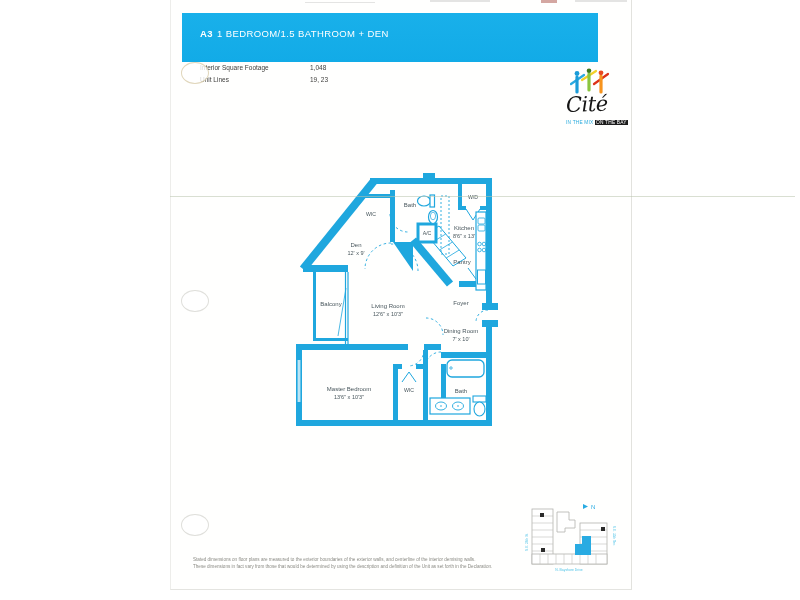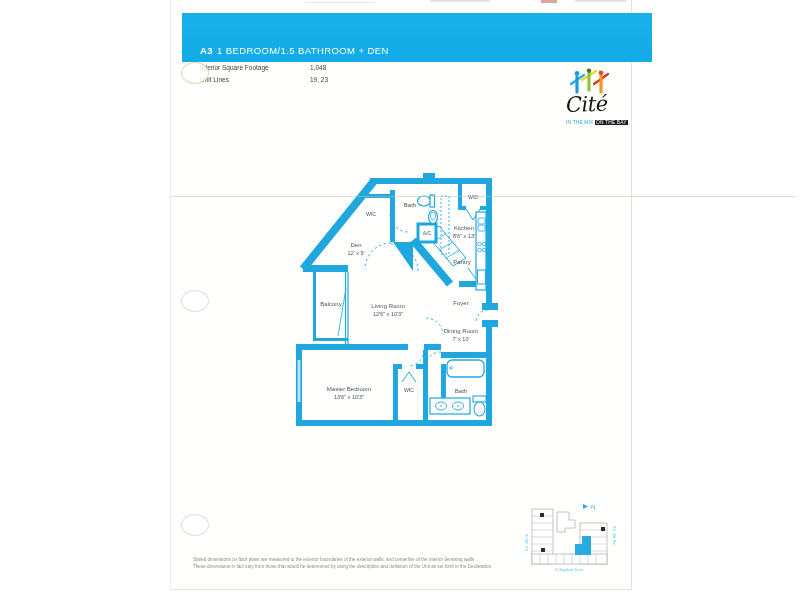--- a/index.html
+++ b/index.html
@@ -13,23 +13,23 @@
 
   
   .page-sheet{
     left:170px;top:0;width:460px;height:589px;
     border-left:1px solid #ededea;border-right:1px solid #e2e2de;border-bottom:1px solid #e4e4e0;
     background:#fffffe;
   }
 
   
   .header-bar{
-    left:182px;top:13px;width:470px;height:49px;
+    left:182px;top:13px;width:416px;height:49px;
     background:linear-gradient(180deg,#19b0ea 0%,#12abe7 100%);
-    display:flex;align-items:flex-end;
+    display:flex;align-items:center;
     padding:0 0 7px 18px;box-sizing:border-box;
   }
   .header-bar .t{
     color:#ffffff;font-size:9.5px;letter-spacing:.4px;line-height:1;
     white-space:nowrap;
   }
   .header-bar .code{font-weight:bold;margin-right:4px;}
 
   
   .info-row{height:10px;font-size:6.5px;color:#3d3d3b;line-height:10px;}

